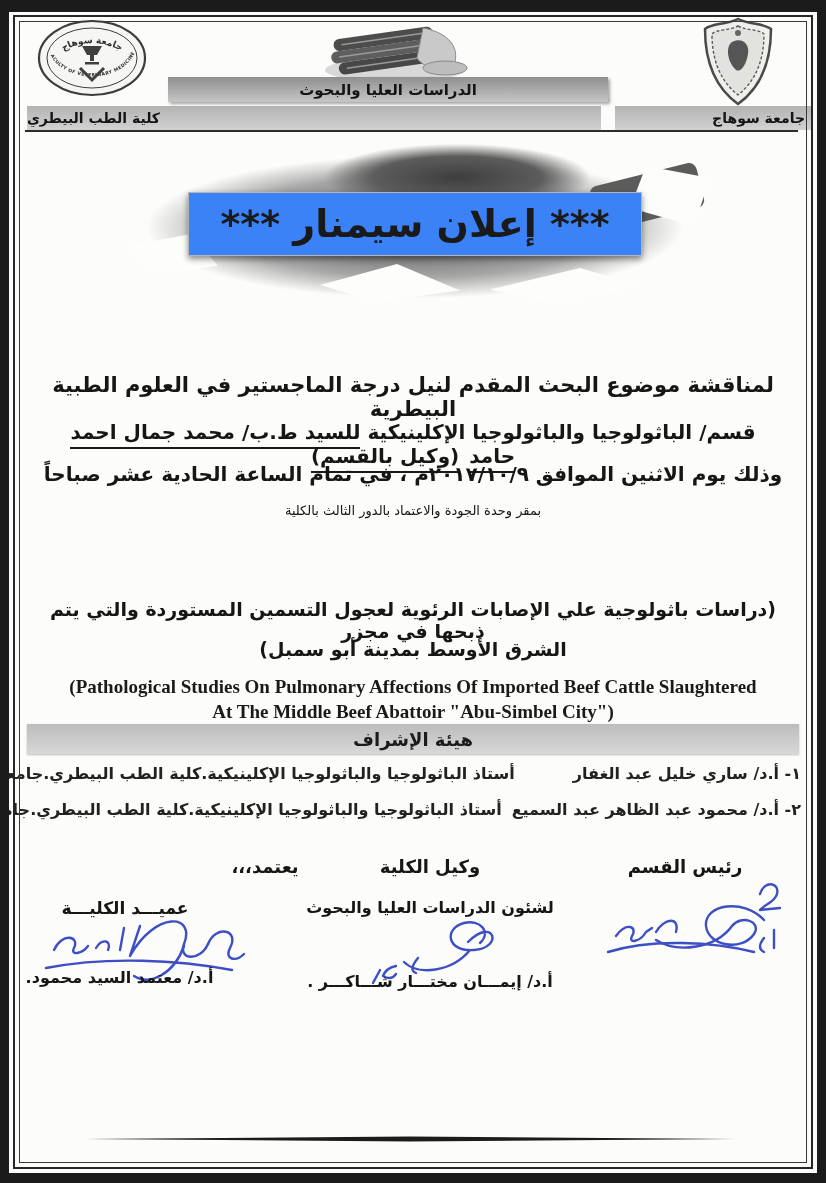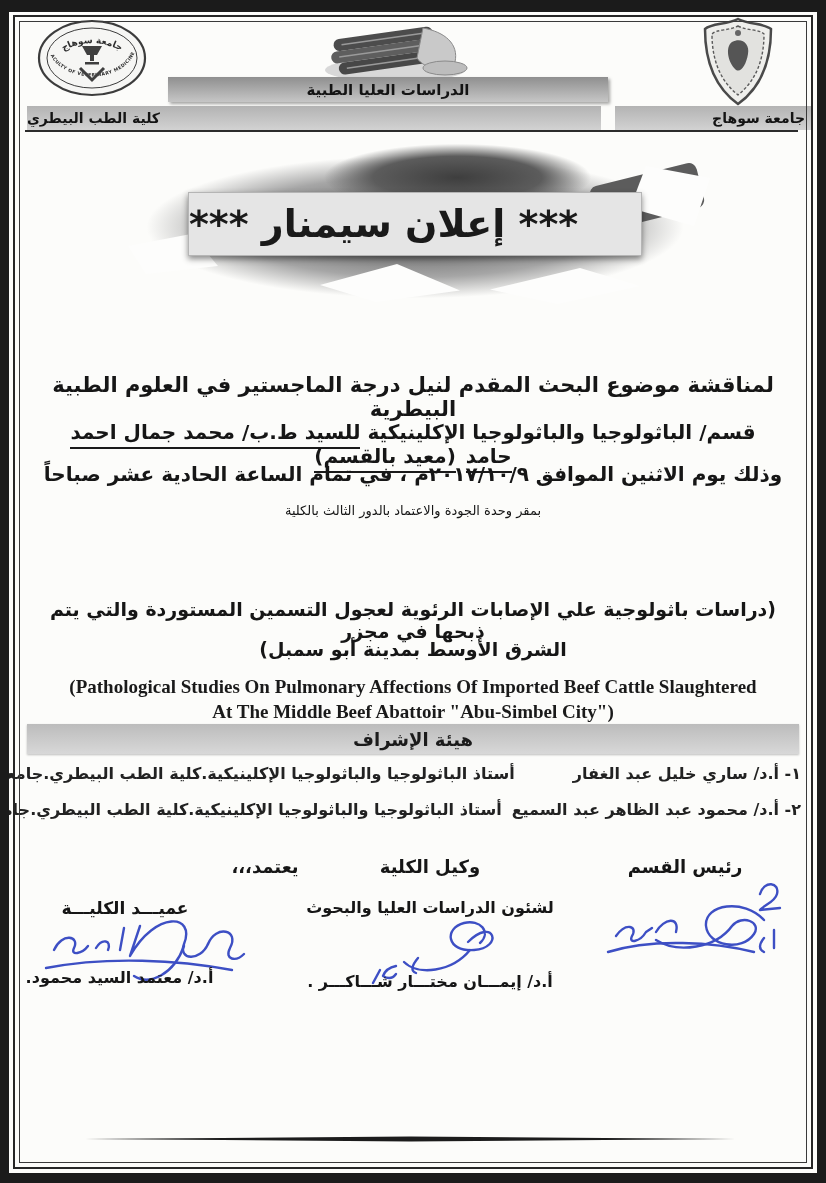--- a/index.html
+++ b/index.html
@@ -33,23 +33,23 @@
      background:radial-gradient(closest-side,#6e6e6e 0%,#7f7f7f 38%,#a6a6a6 62%,rgba(240,240,240,0) 88%);}
   .blob-dark{position:absolute;left:34%;top:-4px;width:46%;height:44%;border-radius:50%;
      background:radial-gradient(closest-side,#3e3e3e,#5c5c5c 60%,rgba(120,120,120,0) 95%);}
   .blob-wing{position:absolute;right:18px;top:28px;width:110px;height:46px;background:#5c5c5c;
      transform:rotate(-14deg);border-radius:8px;}
   .shard{position:absolute;background:#fdfdfc;}
   .shard1{left:210px;top:118px;width:140px;height:38px;clip-path:polygon(0 55%,55% 0,100% 70%,40% 100%);}
   .shard2{left:380px;top:122px;width:150px;height:36px;clip-path:polygon(0 60%,60% 0,100% 50%,45% 100%);}
   .shard3{left:18px;top:88px;width:90px;height:40px;clip-path:polygon(0 30%,70% 0,100% 80%,20% 100%);}
   .shard4{left:520px;top:20px;width:80px;height:60px;clip-path:polygon(20% 0,100% 20%,80% 100%,0 70%);}
-  .title-box{position:absolute;left:78px;top:46px;width:452px;height:62px;background:#e5e5e5;
+  .title-box{position:absolute;left:78px;top:46px;width:452px;height:62px;background:#3b82f6;
      border:1px solid #b5b5b5;box-shadow:0 3px 6px rgba(0,0,0,.45);
-     display:flex;align-items:center;justify-content:flex-end;
+     display:flex;align-items:center;justify-content:center;
      font-size:38px;font-weight:800;color:#1a1a1a;letter-spacing:1px;}
 
   
   .line{left:25px;width:776px;direction:rtl;color:#161616;}
   .l1{top:323px;font-size:24px;font-weight:800;}
   .l2{top:373px;font-size:21px;font-weight:800;}
   .l3{top:420px;font-size:20px;font-weight:800;}
   .l4{top:462px;font-size:20px;font-weight:800;}
   .l5{top:503px;font-size:13px;font-weight:400;}
   .ul{border-bottom:2px solid #1a1a1a;padding-bottom:3px;}
@@ -130,21 +130,21 @@
   </svg>
 
   <svg class="abs" style="left:698px;top:16px;" width="80" height="92" viewBox="0 0 80 92">
     <path d="M40,3 C52,9 66,7 73,13 C73,42 65,70 40,88 C15,70 7,42 7,13 C14,7 28,9 40,3 Z" fill="#efefec" stroke="#4a4a4a" stroke-width="2.5"></path>
     <path d="M40,10 C50,15 61,13 66,18 C66,42 59,64 40,79 C21,64 14,42 14,18 C19,13 30,15 40,10 Z" fill="#e2e2df" stroke="#5a5a5a" stroke-width="1.4" stroke-dasharray="3 2"></path>
     <path d="M34,26 C44,21 52,28 50,38 C48,50 42,58 37,53 C30,46 27,31 34,26 Z" fill="#555"></path>
     <circle cx="40" cy="17" r="3" fill="#666"></circle>
   </svg>
 
   <div class="abs banner-center">
-    <span>الدراسات العليا الطبية</span>
+    <span>الدراسات العليا والبحوث</span>
   </div>
   <div class="abs band-right">
     <span>جامعة سوهاج</span>
   </div>
   <div class="abs band-left">
     <span>كلية الطب البيطري</span>
   </div>
   <div class="abs hr-top"></div>
 
   <div class="abs blob-zone">
@@ -155,21 +155,21 @@
     <div class="shard shard1"></div>
     <div class="shard shard2"></div>
     <div class="shard shard4"></div>
     <div class="title-box">
       <span>*** إعلان سيمنار ***</span>
     </div>
   </div>
 
   <div class="abs line l2 c">لمناقشة موضوع البحث المقدم لنيل درجة الماجستير في العلوم الطبية البيطرية</div>
   <div class="abs line l3 c">
-    <span>قسم/ الباثولوجيا والباثولوجيا الإكلينيكية </span><span class="ul">للسيد ط.ب/ محمد جمال احمد حامد</span><span class="ul sep">(معيد بالقسم)</span>
+    <span>قسم/ الباثولوجيا والباثولوجيا الإكلينيكية </span><span class="ul">للسيد ط.ب/ محمد جمال احمد حامد</span><span class="ul sep">(وكيل بالقسم)</span>
   </div>
   <div class="abs line l4 c">وذلك يوم الاثنين الموافق ٢٠١٧/١٠/٩م ، في تمام الساعة الحادية عشر صباحاً</div>
   <div class="abs line l5 c">بمقر وحدة الجودة والاعتماد بالدور الثالث بالكلية</div>
 
   <div class="abs line th1 c">(دراسات باثولوجية علي الإصابات الرئوية لعجول التسمين المستوردة والتي يتم ذبحها في مجزر</div>
   <div class="abs line th2 c">الشرق الأوسط بمدينة أبو سمبل)</div>
   <div class="abs en en1">(Pathological Studies On Pulmonary Affections Of Imported Beef Cattle Slaughtered</div>
   <div class="abs en en2">At The Middle Beef Abattoir "Abu-Simbel City")</div>
 
   <div class="abs section-band band2">

